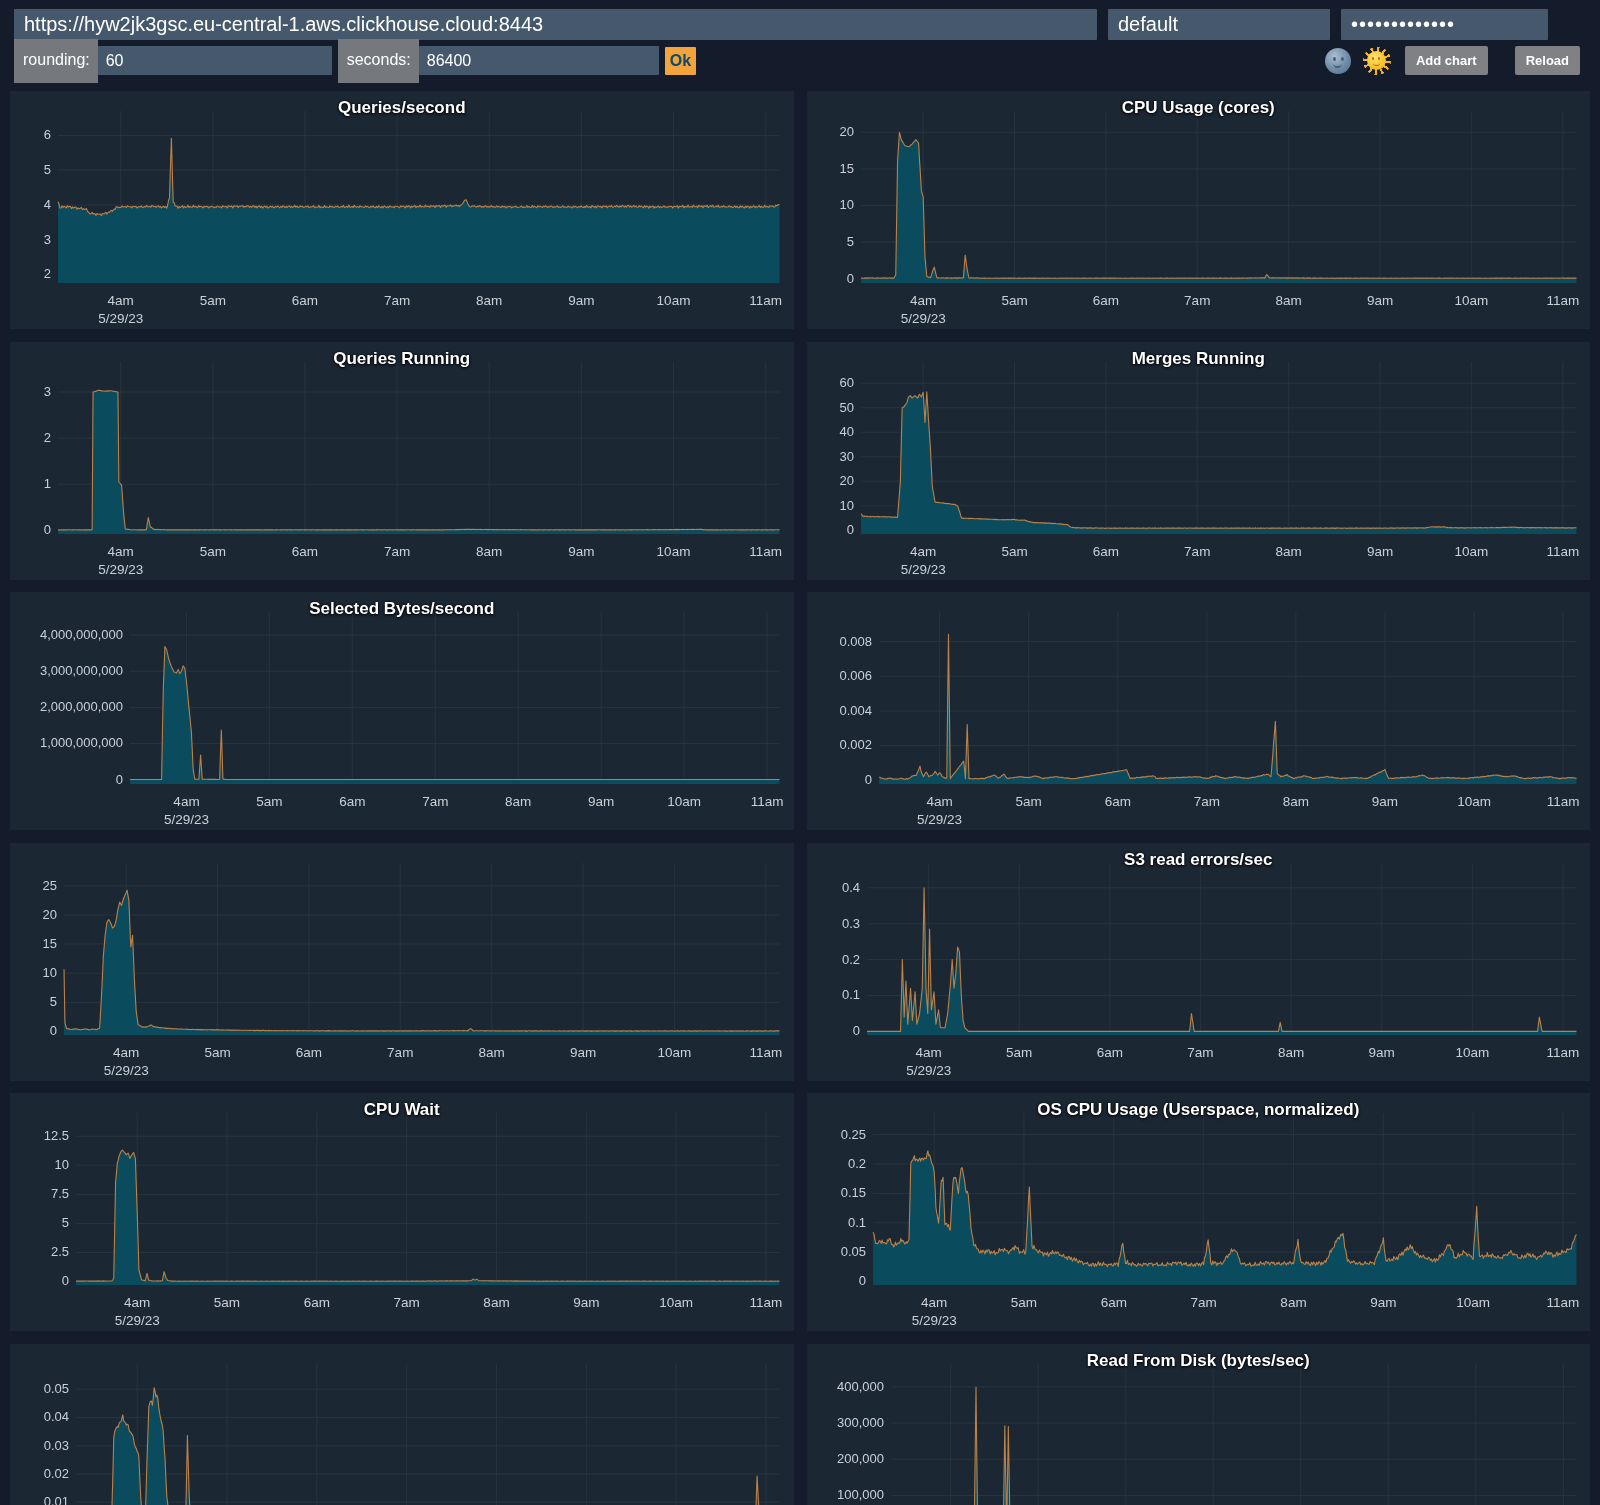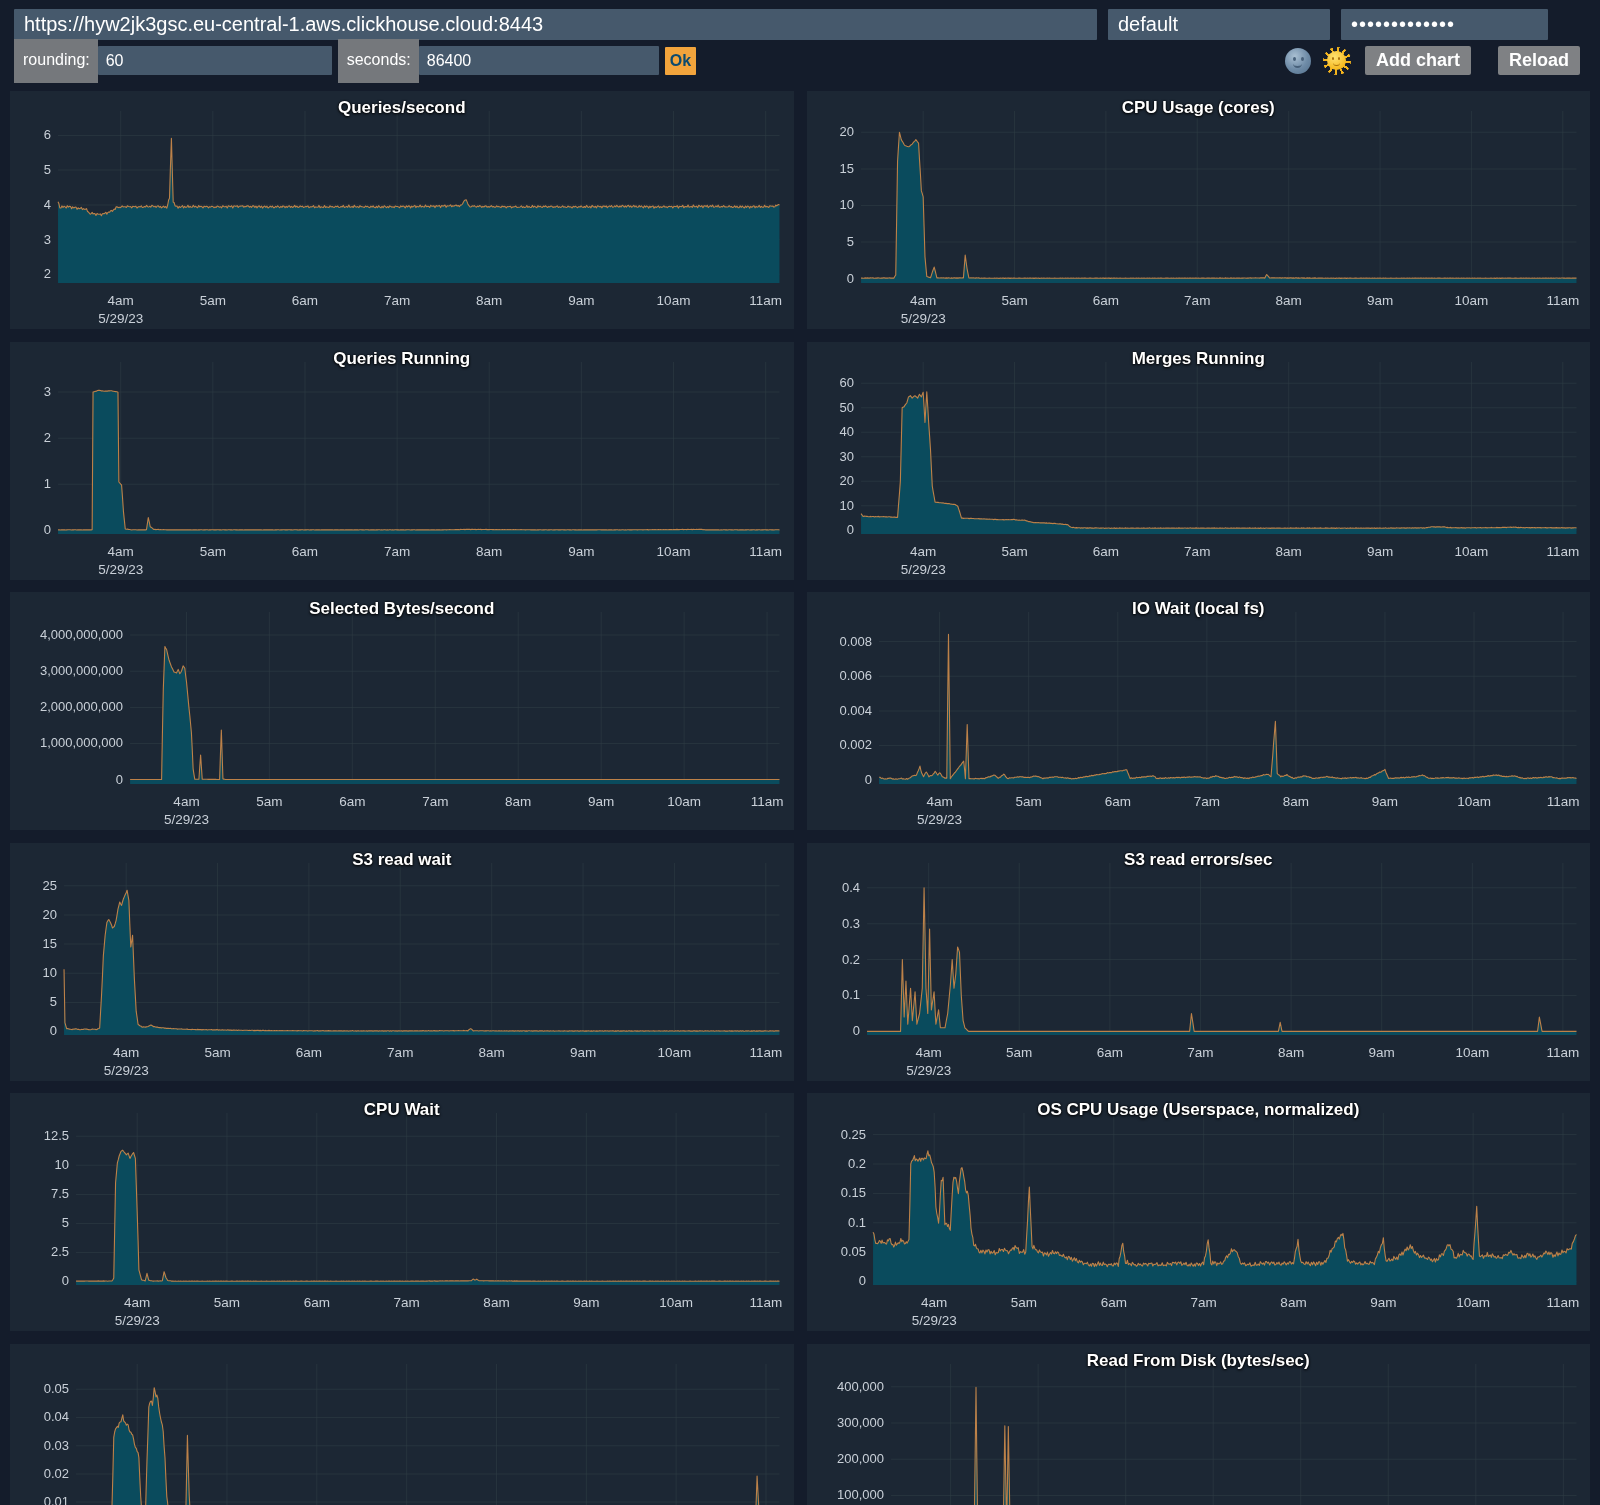--- a/index.html
+++ b/index.html
@@ -30,21 +30,21 @@
     padding: 4px 8px; height: 29px; width: 234px; border-radius: 1px;
   }
   .seconds-group { margin-left: 6px; }
   .ok-btn {
     margin-left: 6px; background: #f2a43c; color: #0c4a6e; font-weight: bold;
     font-size: 16px; border: 0; padding: 4px 5px; height: 28px; cursor: pointer;
     font-family: "Liberation Sans", sans-serif; border-radius: 1px;
   }
   .spacer { flex: 1; }
   .gray-btn {
-    background: #7f8184; color: #fff; font-weight: bold; font-size: 18px;
+    background: #7f8184; color: #fff; font-weight: bold; font-size: 13px;
     border: 0; padding: 4px 11px; height: 29px; cursor: pointer;
     font-family: "Liberation Sans", sans-serif; border-radius: 2px; margin-left: 14px;
   }
   .reload-btn { margin-left: 27px; }
   .moon-icon {
     position: relative; width: 26px; height: 26px; border-radius: 50%;
     background: radial-gradient(circle at 38% 32%, #a9bfd2, #6d8aa6 55%, #54708b);
     display: inline-block; cursor: pointer; margin-right: 12px;
   }
   .moon-icon::before {
@@ -276,21 +276,20 @@
         <text x="113" y="119.4" text-anchor="end" font-size="13" fill="#c9d0d8">2,000,000,000</text>
         <line x1="120" y1="79.2" x2="769" y2="79.2" stroke="#2e3c44" stroke-width="1" opacity="0.6"></line>
         <text x="113" y="83.2" text-anchor="end" font-size="13" fill="#c9d0d8">3,000,000,000</text>
         <line x1="120" y1="43.0" x2="769" y2="43.0" stroke="#2e3c44" stroke-width="1" opacity="0.6"></line>
         <text x="113" y="47" text-anchor="end" font-size="13" fill="#c9d0d8">4,000,000,000</text>
         <path d="M120.0,187.5L121.0,187.5L122.0,187.5L123.0,187.5L123.9,187.5L124.9,187.5L125.9,187.5L126.9,187.5L127.9,187.5L128.9,187.5L129.8,187.5L130.8,187.5L131.8,187.5L132.8,187.5L133.8,187.5L134.8,187.5L135.7,187.5L136.7,187.5L137.7,187.5L138.7,187.5L139.7,187.5L140.7,187.5L141.7,187.5L142.6,187.5L143.6,187.5L144.6,187.5L145.6,187.5L146.6,187.5L147.6,187.5L148.5,187.5L149.5,187.5L150.5,187.5L151.5,187.5L152.3,142.4L153.2,97.3L154.0,75.9L154.8,54.6L155.6,56.1L156.5,57.5L157.3,61.1L158.1,64.7L159.0,68.3L159.8,70.5L160.6,72.7L161.4,74.9L162.3,76.5L163.1,78.2L163.9,79.9L164.8,80.3L165.6,80.6L166.4,81.0L167.2,79.2L168.1,77.4L168.9,79.6L169.7,81.7L170.6,80.5L171.4,79.2L172.2,76.5L173.0,73.8L173.9,75.0L174.7,76.3L175.5,83.2L176.4,90.0L177.2,98.5L178.0,106.9L178.8,115.4L179.7,123.8L180.5,132.2L181.3,140.7L182.2,158.7L183.0,176.8L183.8,182.1L184.7,187.3L185.5,187.3L186.3,187.3L187.1,187.3L188.0,187.3L188.8,187.3L189.6,175.2L190.5,163.1L191.3,175.2L192.1,187.3L193.1,187.3L194.0,187.3L195.0,187.3L196.0,187.3L196.9,187.3L197.9,187.4L198.9,187.4L199.8,187.4L200.8,187.4L201.8,187.4L202.7,187.4L203.7,187.4L204.7,187.4L205.6,187.4L206.6,187.5L207.6,187.5L208.6,187.5L209.5,187.5L210.3,162.8L211.2,138.1L212.0,162.5L212.8,186.9L213.7,187.1L214.5,187.3L215.3,187.5L216.3,187.5L217.3,187.5L218.3,187.5L219.3,187.5L220.3,187.5L221.3,187.5L222.3,187.5L223.3,187.5L224.3,187.5L225.3,187.5L226.3,187.5L227.2,187.5L228.2,187.5L229.2,187.5L230.2,187.5L231.2,187.5L232.2,187.5L233.2,187.5L234.2,187.5L235.2,187.5L236.2,187.5L237.2,187.5L238.2,187.5L239.2,187.5L240.2,187.5L241.2,187.5L242.2,187.5L243.2,187.5L244.1,187.5L245.1,187.5L246.1,187.5L247.1,187.5L248.1,187.5L249.1,187.5L250.1,187.5L251.1,187.5L252.1,187.5L253.1,187.5L254.1,187.5L255.1,187.5L256.1,187.5L257.1,187.5L258.1,187.5L259.1,187.5L260.1,187.5L261.0,187.5L262.0,187.5L263.0,187.5L264.0,187.5L265.0,187.5L266.0,187.5L267.0,187.5L268.0,187.5L269.0,187.5L270.0,187.5L271.0,187.5L272.0,187.5L273.0,187.5L274.0,187.5L275.0,187.5L276.0,187.5L276.9,187.5L277.9,187.5L278.9,187.5L279.9,187.5L280.9,187.5L281.9,187.5L282.9,187.5L283.9,187.5L284.9,187.5L285.9,187.5L286.9,187.5L287.9,187.5L288.9,187.5L289.9,187.5L290.9,187.5L291.9,187.5L292.9,187.5L293.8,187.5L294.8,187.5L295.8,187.5L296.8,187.5L297.8,187.5L298.8,187.5L299.8,187.5L300.8,187.5L301.8,187.5L302.8,187.5L303.8,187.5L304.8,187.5L305.8,187.5L306.8,187.5L307.8,187.5L308.8,187.5L309.8,187.5L310.7,187.5L311.7,187.5L312.7,187.5L313.7,187.5L314.7,187.5L315.7,187.5L316.7,187.5L317.7,187.5L318.7,187.5L319.7,187.5L320.7,187.5L321.7,187.5L322.7,187.5L323.7,187.5L324.7,187.5L325.7,187.5L326.7,187.5L327.6,187.5L328.6,187.5L329.6,187.5L330.6,187.5L331.6,187.5L332.6,187.5L333.6,187.5L334.6,187.5L335.6,187.5L336.6,187.5L337.6,187.5L338.6,187.5L339.6,187.5L340.6,187.5L341.6,187.5L342.6,187.5L343.6,187.5L344.5,187.5L345.5,187.5L346.5,187.5L347.5,187.5L348.5,187.5L349.5,187.5L350.5,187.5L351.5,187.5L352.5,187.5L353.5,187.5L354.5,187.5L355.5,187.5L356.5,187.5L357.5,187.5L358.5,187.5L359.5,187.5L360.4,187.5L361.4,187.5L362.4,187.5L363.4,187.5L364.4,187.5L365.4,187.5L366.4,187.5L367.4,187.5L368.4,187.5L369.4,187.5L370.4,187.5L371.4,187.5L372.4,187.5L373.4,187.5L374.4,187.5L375.4,187.5L376.4,187.5L377.3,187.5L378.3,187.5L379.3,187.5L380.3,187.5L381.3,187.5L382.3,187.5L383.3,187.5L384.3,187.5L385.3,187.5L386.3,187.5L387.3,187.5L388.3,187.5L389.3,187.5L390.3,187.5L391.3,187.5L392.3,187.5L393.3,187.5L394.2,187.5L395.2,187.5L396.2,187.5L397.2,187.5L398.2,187.5L399.2,187.5L400.2,187.5L401.2,187.5L402.2,187.5L403.2,187.5L404.2,187.5L405.2,187.5L406.2,187.5L407.2,187.5L408.2,187.5L409.2,187.5L410.2,187.5L411.1,187.5L412.1,187.5L413.1,187.5L414.1,187.5L415.1,187.5L416.1,187.5L417.1,187.5L418.1,187.5L419.1,187.5L420.1,187.5L421.1,187.5L422.1,187.5L423.1,187.5L424.1,187.5L425.1,187.5L426.1,187.5L427.0,187.5L428.0,187.5L429.0,187.5L430.0,187.5L431.0,187.5L432.0,187.5L433.0,187.5L434.0,187.5L435.0,187.5L436.0,187.5L437.0,187.5L438.0,187.5L439.0,187.5L440.0,187.5L441.0,187.5L442.0,187.5L443.0,187.5L443.9,187.5L444.9,187.5L445.9,187.5L446.9,187.5L447.9,187.5L448.9,187.5L449.9,187.5L450.9,187.5L451.9,187.5L452.9,187.5L453.9,187.5L454.9,187.5L455.9,187.5L456.9,187.5L457.9,187.5L458.9,187.5L459.9,187.5L460.8,187.5L461.8,187.5L462.8,187.5L463.8,187.5L464.8,187.5L465.8,187.5L466.8,187.5L467.8,187.5L468.8,187.5L469.8,187.5L470.8,187.5L471.8,187.5L472.8,187.5L473.8,187.5L474.8,187.5L475.8,187.5L476.8,187.5L477.7,187.5L478.7,187.5L479.7,187.5L480.7,187.5L481.7,187.5L482.7,187.5L483.7,187.5L484.7,187.5L485.7,187.5L486.7,187.5L487.7,187.5L488.7,187.5L489.7,187.5L490.7,187.5L491.7,187.5L492.7,187.5L493.7,187.5L494.6,187.5L495.6,187.5L496.6,187.5L497.6,187.5L498.6,187.5L499.6,187.5L500.6,187.5L501.6,187.5L502.6,187.5L503.6,187.5L504.6,187.5L505.6,187.5L506.6,187.5L507.6,187.5L508.6,187.5L509.6,187.5L510.5,187.5L511.5,187.5L512.5,187.5L513.5,187.5L514.5,187.5L515.5,187.5L516.5,187.5L517.5,187.5L518.5,187.5L519.5,187.5L520.5,187.5L521.5,187.5L522.5,187.5L523.5,187.5L524.5,187.5L525.5,187.5L526.5,187.5L527.4,187.5L528.4,187.5L529.4,187.5L530.4,187.5L531.4,187.5L532.4,187.5L533.4,187.5L534.4,187.5L535.4,187.5L536.4,187.5L537.4,187.5L538.4,187.5L539.4,187.5L540.4,187.5L541.4,187.5L542.4,187.5L543.4,187.5L544.3,187.5L545.3,187.5L546.3,187.5L547.3,187.5L548.3,187.5L549.3,187.5L550.3,187.5L551.3,187.5L552.3,187.5L553.3,187.5L554.3,187.5L555.3,187.5L556.3,187.5L557.3,187.5L558.3,187.5L559.3,187.5L560.3,187.5L561.2,187.5L562.2,187.5L563.2,187.5L564.2,187.5L565.2,187.5L566.2,187.5L567.2,187.5L568.2,187.5L569.2,187.5L570.2,187.5L571.2,187.5L572.2,187.5L573.2,187.5L574.2,187.5L575.2,187.5L576.2,187.5L577.2,187.5L578.1,187.5L579.1,187.5L580.1,187.5L581.1,187.5L582.1,187.5L583.1,187.5L584.1,187.5L585.1,187.5L586.1,187.5L587.1,187.5L588.1,187.5L589.1,187.5L590.1,187.5L591.1,187.5L592.1,187.5L593.1,187.5L594.0,187.5L595.0,187.5L596.0,187.5L597.0,187.5L598.0,187.5L599.0,187.5L600.0,187.5L601.0,187.5L602.0,187.5L603.0,187.5L604.0,187.5L605.0,187.5L606.0,187.5L607.0,187.5L608.0,187.5L609.0,187.5L610.0,187.5L610.9,187.5L611.9,187.5L612.9,187.5L613.9,187.5L614.9,187.5L615.9,187.5L616.9,187.5L617.9,187.5L618.9,187.5L619.9,187.5L620.9,187.5L621.9,187.5L622.9,187.5L623.9,187.5L624.9,187.5L625.9,187.5L626.9,187.5L627.8,187.5L628.8,187.5L629.8,187.5L630.8,187.5L631.8,187.5L632.8,187.5L633.8,187.5L634.8,187.5L635.8,187.5L636.8,187.5L637.8,187.5L638.8,187.5L639.8,187.5L640.8,187.5L641.8,187.5L642.8,187.5L643.8,187.5L644.7,187.5L645.7,187.5L646.7,187.5L647.7,187.5L648.7,187.5L649.7,187.5L650.7,187.5L651.7,187.5L652.7,187.5L653.7,187.5L654.7,187.5L655.7,187.5L656.7,187.5L657.7,187.5L658.7,187.5L659.7,187.5L660.6,187.5L661.6,187.5L662.6,187.5L663.6,187.5L664.6,187.5L665.6,187.5L666.6,187.5L667.6,187.5L668.6,187.5L669.6,187.5L670.6,187.5L671.6,187.5L672.6,187.5L673.6,187.5L674.6,187.5L675.6,187.5L676.6,187.5L677.5,187.5L678.5,187.5L679.5,187.5L680.5,187.5L681.5,187.5L682.5,187.5L683.5,187.5L684.5,187.5L685.5,187.5L686.5,187.5L687.5,187.5L688.5,187.5L689.5,187.5L690.5,187.5L691.5,187.5L692.5,187.5L693.5,187.5L694.4,187.5L695.4,187.5L696.4,187.5L697.4,187.5L698.4,187.5L699.4,187.5L700.4,187.5L701.4,187.5L702.4,187.5L703.4,187.5L704.4,187.5L705.4,187.5L706.4,187.5L707.4,187.5L708.4,187.5L709.4,187.5L710.4,187.5L711.3,187.5L712.3,187.5L713.3,187.5L714.3,187.5L715.3,187.5L716.3,187.5L717.3,187.5L718.3,187.5L719.3,187.5L720.3,187.5L721.3,187.5L722.3,187.5L723.3,187.5L724.3,187.5L725.3,187.5L726.3,187.5L727.3,187.5L728.2,187.5L729.2,187.5L730.2,187.5L731.2,187.5L732.2,187.5L733.2,187.5L734.2,187.5L735.2,187.5L736.2,187.5L737.2,187.5L738.2,187.5L739.2,187.5L740.2,187.5L741.2,187.5L742.2,187.5L743.2,187.5L744.1,187.5L745.1,187.5L746.1,187.5L747.1,187.5L748.1,187.5L749.1,187.5L750.1,187.5L751.1,187.5L752.1,187.5L753.1,187.5L754.1,187.5L755.1,187.5L756.1,187.5L757.1,187.5L758.1,187.5L759.1,187.5L760.1,187.5L761.0,187.5L762.0,187.5L763.0,187.5L764.0,187.5L765.0,187.5L766.0,187.5L767.0,187.5L768.0,187.5L769.0,187.5L769.0,192L120.0,192Z" fill="#0a4b5d" stroke="none"></path>
         <path d="M120.0,187.5L121.0,187.5L122.0,187.5L123.0,187.5L123.9,187.5L124.9,187.5L125.9,187.5L126.9,187.5L127.9,187.5L128.9,187.5L129.8,187.5L130.8,187.5L131.8,187.5L132.8,187.5L133.8,187.5L134.8,187.5L135.7,187.5L136.7,187.5L137.7,187.5L138.7,187.5L139.7,187.5L140.7,187.5L141.7,187.5L142.6,187.5L143.6,187.5L144.6,187.5L145.6,187.5L146.6,187.5L147.6,187.5L148.5,187.5L149.5,187.5L150.5,187.5L151.5,187.5L152.3,142.4L153.2,97.3L154.0,75.9L154.8,54.6L155.6,56.1L156.5,57.5L157.3,61.1L158.1,64.7L159.0,68.3L159.8,70.5L160.6,72.7L161.4,74.9L162.3,76.5L163.1,78.2L163.9,79.9L164.8,80.3L165.6,80.6L166.4,81.0L167.2,79.2L168.1,77.4L168.9,79.6L169.7,81.7L170.6,80.5L171.4,79.2L172.2,76.5L173.0,73.8L173.9,75.0L174.7,76.3L175.5,83.2L176.4,90.0L177.2,98.5L178.0,106.9L178.8,115.4L179.7,123.8L180.5,132.2L181.3,140.7L182.2,158.7L183.0,176.8L183.8,182.1L184.7,187.3L185.5,187.3L186.3,187.3L187.1,187.3L188.0,187.3L188.8,187.3L189.6,175.2L190.5,163.1L191.3,175.2L192.1,187.3L193.1,187.3L194.0,187.3L195.0,187.3L196.0,187.3L196.9,187.3L197.9,187.4L198.9,187.4L199.8,187.4L200.8,187.4L201.8,187.4L202.7,187.4L203.7,187.4L204.7,187.4L205.6,187.4L206.6,187.5L207.6,187.5L208.6,187.5L209.5,187.5L210.3,162.8L211.2,138.1L212.0,162.5L212.8,186.9L213.7,187.1L214.5,187.3L215.3,187.5L216.3,187.5L217.3,187.5L218.3,187.5L219.3,187.5L220.3,187.5L221.3,187.5L222.3,187.5L223.3,187.5L224.3,187.5L225.3,187.5L226.3,187.5L227.2,187.5L228.2,187.5L229.2,187.5L230.2,187.5L231.2,187.5L232.2,187.5L233.2,187.5L234.2,187.5L235.2,187.5L236.2,187.5L237.2,187.5L238.2,187.5L239.2,187.5L240.2,187.5L241.2,187.5L242.2,187.5L243.2,187.5L244.1,187.5L245.1,187.5L246.1,187.5L247.1,187.5L248.1,187.5L249.1,187.5L250.1,187.5L251.1,187.5L252.1,187.5L253.1,187.5L254.1,187.5L255.1,187.5L256.1,187.5L257.1,187.5L258.1,187.5L259.1,187.5L260.1,187.5L261.0,187.5L262.0,187.5L263.0,187.5L264.0,187.5L265.0,187.5L266.0,187.5L267.0,187.5L268.0,187.5L269.0,187.5L270.0,187.5L271.0,187.5L272.0,187.5L273.0,187.5L274.0,187.5L275.0,187.5L276.0,187.5L276.9,187.5L277.9,187.5L278.9,187.5L279.9,187.5L280.9,187.5L281.9,187.5L282.9,187.5L283.9,187.5L284.9,187.5L285.9,187.5L286.9,187.5L287.9,187.5L288.9,187.5L289.9,187.5L290.9,187.5L291.9,187.5L292.9,187.5L293.8,187.5L294.8,187.5L295.8,187.5L296.8,187.5L297.8,187.5L298.8,187.5L299.8,187.5L300.8,187.5L301.8,187.5L302.8,187.5L303.8,187.5L304.8,187.5L305.8,187.5L306.8,187.5L307.8,187.5L308.8,187.5L309.8,187.5L310.7,187.5L311.7,187.5L312.7,187.5L313.7,187.5L314.7,187.5L315.7,187.5L316.7,187.5L317.7,187.5L318.7,187.5L319.7,187.5L320.7,187.5L321.7,187.5L322.7,187.5L323.7,187.5L324.7,187.5L325.7,187.5L326.7,187.5L327.6,187.5L328.6,187.5L329.6,187.5L330.6,187.5L331.6,187.5L332.6,187.5L333.6,187.5L334.6,187.5L335.6,187.5L336.6,187.5L337.6,187.5L338.6,187.5L339.6,187.5L340.6,187.5L341.6,187.5L342.6,187.5L343.6,187.5L344.5,187.5L345.5,187.5L346.5,187.5L347.5,187.5L348.5,187.5L349.5,187.5L350.5,187.5L351.5,187.5L352.5,187.5L353.5,187.5L354.5,187.5L355.5,187.5L356.5,187.5L357.5,187.5L358.5,187.5L359.5,187.5L360.4,187.5L361.4,187.5L362.4,187.5L363.4,187.5L364.4,187.5L365.4,187.5L366.4,187.5L367.4,187.5L368.4,187.5L369.4,187.5L370.4,187.5L371.4,187.5L372.4,187.5L373.4,187.5L374.4,187.5L375.4,187.5L376.4,187.5L377.3,187.5L378.3,187.5L379.3,187.5L380.3,187.5L381.3,187.5L382.3,187.5L383.3,187.5L384.3,187.5L385.3,187.5L386.3,187.5L387.3,187.5L388.3,187.5L389.3,187.5L390.3,187.5L391.3,187.5L392.3,187.5L393.3,187.5L394.2,187.5L395.2,187.5L396.2,187.5L397.2,187.5L398.2,187.5L399.2,187.5L400.2,187.5L401.2,187.5L402.2,187.5L403.2,187.5L404.2,187.5L405.2,187.5L406.2,187.5L407.2,187.5L408.2,187.5L409.2,187.5L410.2,187.5L411.1,187.5L412.1,187.5L413.1,187.5L414.1,187.5L415.1,187.5L416.1,187.5L417.1,187.5L418.1,187.5L419.1,187.5L420.1,187.5L421.1,187.5L422.1,187.5L423.1,187.5L424.1,187.5L425.1,187.5L426.1,187.5L427.0,187.5L428.0,187.5L429.0,187.5L430.0,187.5L431.0,187.5L432.0,187.5L433.0,187.5L434.0,187.5L435.0,187.5L436.0,187.5L437.0,187.5L438.0,187.5L439.0,187.5L440.0,187.5L441.0,187.5L442.0,187.5L443.0,187.5L443.9,187.5L444.9,187.5L445.9,187.5L446.9,187.5L447.9,187.5L448.9,187.5L449.9,187.5L450.9,187.5L451.9,187.5L452.9,187.5L453.9,187.5L454.9,187.5L455.9,187.5L456.9,187.5L457.9,187.5L458.9,187.5L459.9,187.5L460.8,187.5L461.8,187.5L462.8,187.5L463.8,187.5L464.8,187.5L465.8,187.5L466.8,187.5L467.8,187.5L468.8,187.5L469.8,187.5L470.8,187.5L471.8,187.5L472.8,187.5L473.8,187.5L474.8,187.5L475.8,187.5L476.8,187.5L477.7,187.5L478.7,187.5L479.7,187.5L480.7,187.5L481.7,187.5L482.7,187.5L483.7,187.5L484.7,187.5L485.7,187.5L486.7,187.5L487.7,187.5L488.7,187.5L489.7,187.5L490.7,187.5L491.7,187.5L492.7,187.5L493.7,187.5L494.6,187.5L495.6,187.5L496.6,187.5L497.6,187.5L498.6,187.5L499.6,187.5L500.6,187.5L501.6,187.5L502.6,187.5L503.6,187.5L504.6,187.5L505.6,187.5L506.6,187.5L507.6,187.5L508.6,187.5L509.6,187.5L510.5,187.5L511.5,187.5L512.5,187.5L513.5,187.5L514.5,187.5L515.5,187.5L516.5,187.5L517.5,187.5L518.5,187.5L519.5,187.5L520.5,187.5L521.5,187.5L522.5,187.5L523.5,187.5L524.5,187.5L525.5,187.5L526.5,187.5L527.4,187.5L528.4,187.5L529.4,187.5L530.4,187.5L531.4,187.5L532.4,187.5L533.4,187.5L534.4,187.5L535.4,187.5L536.4,187.5L537.4,187.5L538.4,187.5L539.4,187.5L540.4,187.5L541.4,187.5L542.4,187.5L543.4,187.5L544.3,187.5L545.3,187.5L546.3,187.5L547.3,187.5L548.3,187.5L549.3,187.5L550.3,187.5L551.3,187.5L552.3,187.5L553.3,187.5L554.3,187.5L555.3,187.5L556.3,187.5L557.3,187.5L558.3,187.5L559.3,187.5L560.3,187.5L561.2,187.5L562.2,187.5L563.2,187.5L564.2,187.5L565.2,187.5L566.2,187.5L567.2,187.5L568.2,187.5L569.2,187.5L570.2,187.5L571.2,187.5L572.2,187.5L573.2,187.5L574.2,187.5L575.2,187.5L576.2,187.5L577.2,187.5L578.1,187.5L579.1,187.5L580.1,187.5L581.1,187.5L582.1,187.5L583.1,187.5L584.1,187.5L585.1,187.5L586.1,187.5L587.1,187.5L588.1,187.5L589.1,187.5L590.1,187.5L591.1,187.5L592.1,187.5L593.1,187.5L594.0,187.5L595.0,187.5L596.0,187.5L597.0,187.5L598.0,187.5L599.0,187.5L600.0,187.5L601.0,187.5L602.0,187.5L603.0,187.5L604.0,187.5L605.0,187.5L606.0,187.5L607.0,187.5L608.0,187.5L609.0,187.5L610.0,187.5L610.9,187.5L611.9,187.5L612.9,187.5L613.9,187.5L614.9,187.5L615.9,187.5L616.9,187.5L617.9,187.5L618.9,187.5L619.9,187.5L620.9,187.5L621.9,187.5L622.9,187.5L623.9,187.5L624.9,187.5L625.9,187.5L626.9,187.5L627.8,187.5L628.8,187.5L629.8,187.5L630.8,187.5L631.8,187.5L632.8,187.5L633.8,187.5L634.8,187.5L635.8,187.5L636.8,187.5L637.8,187.5L638.8,187.5L639.8,187.5L640.8,187.5L641.8,187.5L642.8,187.5L643.8,187.5L644.7,187.5L645.7,187.5L646.7,187.5L647.7,187.5L648.7,187.5L649.7,187.5L650.7,187.5L651.7,187.5L652.7,187.5L653.7,187.5L654.7,187.5L655.7,187.5L656.7,187.5L657.7,187.5L658.7,187.5L659.7,187.5L660.6,187.5L661.6,187.5L662.6,187.5L663.6,187.5L664.6,187.5L665.6,187.5L666.6,187.5L667.6,187.5L668.6,187.5L669.6,187.5L670.6,187.5L671.6,187.5L672.6,187.5L673.6,187.5L674.6,187.5L675.6,187.5L676.6,187.5L677.5,187.5L678.5,187.5L679.5,187.5L680.5,187.5L681.5,187.5L682.5,187.5L683.5,187.5L684.5,187.5L685.5,187.5L686.5,187.5L687.5,187.5L688.5,187.5L689.5,187.5L690.5,187.5L691.5,187.5L692.5,187.5L693.5,187.5L694.4,187.5L695.4,187.5L696.4,187.5L697.4,187.5L698.4,187.5L699.4,187.5L700.4,187.5L701.4,187.5L702.4,187.5L703.4,187.5L704.4,187.5L705.4,187.5L706.4,187.5L707.4,187.5L708.4,187.5L709.4,187.5L710.4,187.5L711.3,187.5L712.3,187.5L713.3,187.5L714.3,187.5L715.3,187.5L716.3,187.5L717.3,187.5L718.3,187.5L719.3,187.5L720.3,187.5L721.3,187.5L722.3,187.5L723.3,187.5L724.3,187.5L725.3,187.5L726.3,187.5L727.3,187.5L728.2,187.5L729.2,187.5L730.2,187.5L731.2,187.5L732.2,187.5L733.2,187.5L734.2,187.5L735.2,187.5L736.2,187.5L737.2,187.5L738.2,187.5L739.2,187.5L740.2,187.5L741.2,187.5L742.2,187.5L743.2,187.5L744.1,187.5L745.1,187.5L746.1,187.5L747.1,187.5L748.1,187.5L749.1,187.5L750.1,187.5L751.1,187.5L752.1,187.5L753.1,187.5L754.1,187.5L755.1,187.5L756.1,187.5L757.1,187.5L758.1,187.5L759.1,187.5L760.1,187.5L761.0,187.5L762.0,187.5L763.0,187.5L764.0,187.5L765.0,187.5L766.0,187.5L767.0,187.5L768.0,187.5L769.0,187.5" fill="none" stroke="#bd8148" stroke-width="1.1" stroke-linejoin="round"></path>
       </svg>
     </div>
     <div class="chart-panel">
-      <div class="chart-title">IO Wait (local fs)</div>
       <svg viewBox="0 0 783 238" width="100%" height="238" preserveAspectRatio="none" font-family="Liberation Sans, sans-serif">
         <line x1="132.5" y1="20" x2="132.5" y2="192" stroke="#2e3c44" stroke-width="1" opacity="0.6"></line>
         <text x="132.5" y="214" text-anchor="middle" font-size="13.5" fill="#c9d0d8">4am</text>
         <text x="132.5" y="232" text-anchor="middle" font-size="13.5" fill="#c9d0d8">5/29/23</text>
         <line x1="221.5" y1="20" x2="221.5" y2="192" stroke="#2e3c44" stroke-width="1" opacity="0.6"></line>
         <text x="221.5" y="214" text-anchor="middle" font-size="13.5" fill="#c9d0d8">5am</text>
         <line x1="310.6" y1="20" x2="310.6" y2="192" stroke="#2e3c44" stroke-width="1" opacity="0.6"></line>
         <text x="310.6" y="214" text-anchor="middle" font-size="13.5" fill="#c9d0d8">6am</text>
         <line x1="399.6" y1="20" x2="399.6" y2="192" stroke="#2e3c44" stroke-width="1" opacity="0.6"></line>
         <text x="399.6" y="214" text-anchor="middle" font-size="13.5" fill="#c9d0d8">7am</text>
@@ -310,21 +309,20 @@
         <text x="65" y="122.9" text-anchor="end" font-size="13" fill="#c9d0d8">0.004</text>
         <line x1="72" y1="84.2" x2="769" y2="84.2" stroke="#2e3c44" stroke-width="1" opacity="0.6"></line>
         <text x="65" y="88.2" text-anchor="end" font-size="13" fill="#c9d0d8">0.006</text>
         <line x1="72" y1="49.6" x2="769" y2="49.6" stroke="#2e3c44" stroke-width="1" opacity="0.6"></line>
         <text x="65" y="53.6" text-anchor="end" font-size="13" fill="#c9d0d8">0.008</text>
         <path d="M72.0,185.2L72.9,185.2L73.8,186.0L74.7,186.4L75.6,186.1L76.5,186.8L77.3,187.1L78.2,186.8L79.1,187.0L80.0,187.0L80.9,186.2L81.8,186.4L82.7,186.0L83.6,186.1L84.5,186.6L85.4,187.1L86.2,186.7L87.1,187.3L88.0,187.2L88.9,186.8L89.8,187.2L90.7,187.1L91.6,186.7L92.5,186.8L93.4,186.5L94.4,186.1L95.4,187.0L96.4,186.7L97.4,187.0L98.5,187.2L99.5,186.5L100.5,187.3L101.4,186.6L102.3,186.0L103.2,185.8L104.0,185.0L104.9,184.0L105.8,183.9L106.7,183.6L107.6,183.3L108.5,183.6L109.4,183.0L110.3,180.6L111.2,178.7L112.1,176.4L112.9,174.1L113.8,178.3L114.7,181.3L115.6,182.9L116.5,184.7L117.4,182.8L118.3,181.0L119.2,180.0L120.1,181.3L121.0,182.9L121.8,184.9L122.7,184.0L123.6,183.6L124.5,183.7L125.4,183.1L126.3,181.8L127.2,181.0L128.1,179.2L129.0,180.5L129.9,182.0L130.8,183.1L131.6,181.7L132.5,180.8L133.4,181.5L134.3,183.1L135.2,184.8L136.1,185.0L137.0,185.5L137.9,186.2L138.8,185.9L139.7,186.2L140.5,114.7L141.4,42.4L142.3,114.7L143.2,186.8L144.2,185.0L145.3,183.7L146.3,182.4L147.3,181.0L148.3,180.1L149.4,178.5L150.4,177.1L151.4,175.8L152.5,174.2L153.5,173.4L154.5,171.9L155.5,170.4L156.6,169.2L157.5,177.6L158.3,186.8L159.2,160.1L160.1,132.6L161.0,160.0L161.9,186.8L162.9,186.4L163.9,186.8L164.9,186.8L165.9,186.8L167.0,186.9L168.0,186.4L169.0,186.5L170.0,186.7L171.0,186.5L172.0,186.9L173.0,186.5L174.0,186.3L175.0,186.6L176.0,186.3L177.0,186.7L178.0,186.4L179.0,185.5L180.0,185.7L180.9,184.9L181.9,184.8L182.9,185.0L183.8,184.1L184.8,184.1L185.8,183.5L186.8,183.0L187.7,183.2L188.6,184.0L189.5,184.6L190.4,185.8L191.3,186.3L192.4,185.2L193.4,185.1L194.5,183.7L195.6,183.2L196.6,182.1L197.5,182.8L198.4,184.5L199.3,185.3L200.2,186.5L201.2,186.6L202.3,185.8L203.3,186.0L204.3,185.8L205.4,185.7L206.4,186.0L207.5,185.2L208.5,185.3L209.5,185.1L210.6,184.8L211.6,185.3L212.6,184.6L213.6,184.8L214.6,184.9L215.6,184.7L216.6,185.4L217.6,185.4L218.6,185.3L219.6,185.5L220.6,185.2L221.5,185.4L222.6,185.6L223.6,185.1L224.6,185.0L225.6,184.5L226.6,184.0L227.7,184.3L228.7,183.9L229.7,184.4L230.7,184.7L231.7,184.6L232.7,185.4L233.8,185.7L234.8,186.1L235.8,186.8L236.8,186.0L237.9,186.1L238.9,186.0L239.9,185.8L241.0,186.1L242.0,185.4L243.1,185.4L244.1,185.2L245.1,185.0L246.2,185.4L247.2,184.8L248.3,184.7L249.3,184.8L250.3,184.7L251.3,185.4L252.3,185.3L253.3,185.3L254.4,185.6L255.4,185.2L256.3,185.8L257.3,186.0L258.3,185.8L259.3,186.4L260.2,185.8L261.2,186.1L262.2,186.6L263.1,186.3L264.1,186.9L265.1,186.7L266.1,186.5L267.1,186.7L268.2,186.3L269.3,186.6L270.3,186.2L271.4,185.6L272.5,185.9L273.5,185.2L274.6,185.6L275.7,185.4L276.7,184.7L277.8,185.0L278.9,184.3L279.9,184.6L281.0,184.6L282.1,183.9L283.1,184.1L284.2,183.4L285.3,183.6L286.4,183.6L287.4,183.1L288.5,183.1L289.6,182.5L290.6,182.7L291.7,182.6L292.8,182.4L293.8,182.3L294.9,181.6L296.0,181.8L297.0,181.5L298.1,181.6L299.2,181.5L300.2,180.6L301.3,181.0L302.4,180.5L303.4,180.6L304.5,180.7L305.6,179.7L306.6,180.1L307.7,179.6L308.8,179.6L309.9,179.8L310.9,179.0L312.0,179.1L313.1,178.7L314.1,178.7L315.2,178.9L316.3,178.2L317.3,178.2L318.4,177.7L319.5,177.8L320.4,180.3L321.2,182.0L322.1,184.4L323.0,186.6L324.1,185.8L325.1,186.5L326.2,186.1L327.2,186.1L328.3,186.1L329.3,185.2L330.4,185.8L331.4,185.5L332.5,185.4L333.5,185.7L334.6,184.8L335.7,185.1L336.7,184.9L337.8,184.8L338.8,185.1L339.9,184.3L340.9,184.4L342.0,184.2L343.0,184.1L344.1,184.5L345.1,183.9L346.2,183.9L347.1,184.5L348.0,184.7L348.8,186.2L349.7,186.6L350.8,186.3L351.8,186.6L352.9,185.8L353.9,186.4L355.0,186.4L356.0,186.1L357.1,186.5L358.1,185.6L359.2,186.1L360.2,186.2L361.3,185.8L362.3,186.3L363.4,185.5L364.4,185.7L365.5,185.9L366.5,185.6L367.6,186.1L368.6,185.5L369.7,185.4L370.7,185.6L371.8,185.3L372.8,185.9L373.9,185.4L374.9,185.2L376.0,185.4L377.0,185.1L378.1,185.6L379.1,185.3L380.2,185.1L381.2,185.1L382.3,184.8L383.3,185.3L384.4,185.1L385.4,185.0L386.5,184.9L387.5,184.5L388.6,185.0L389.6,184.8L390.7,184.9L391.7,185.0L392.7,184.8L393.6,185.3L394.6,185.6L395.6,185.7L396.6,186.2L397.6,185.9L398.6,186.0L399.6,186.6L400.6,186.0L401.6,186.2L402.5,185.8L403.5,184.9L404.5,185.2L405.5,184.4L406.5,184.5L407.5,184.6L408.5,183.6L409.5,184.3L410.5,184.2L411.4,184.5L412.4,185.4L413.4,185.3L414.4,185.6L415.4,185.9L416.4,185.8L417.4,186.5L418.4,186.5L419.3,186.1L420.3,186.2L421.3,185.7L422.2,185.3L423.2,185.8L424.2,185.3L425.2,185.4L426.1,185.2L427.1,184.4L428.1,184.9L429.1,184.8L430.2,185.1L431.2,185.6L432.3,184.9L433.3,185.6L434.4,185.6L435.4,185.8L436.5,186.5L437.5,185.8L438.6,186.3L439.6,186.4L440.6,186.1L441.6,186.6L442.6,185.8L443.6,185.8L444.5,185.6L445.5,185.0L446.5,185.5L447.5,185.2L448.5,184.9L449.4,184.8L450.4,184.2L451.4,184.1L452.3,184.3L453.3,183.8L454.3,183.6L455.3,183.4L456.2,182.6L457.2,183.0L458.2,182.7L459.1,182.3L460.1,182.5L461.0,182.4L461.9,183.2L462.8,184.1L463.7,184.7L464.6,173.6L465.5,163.0L466.3,151.2L467.2,140.2L468.1,129.4L469.0,155.1L469.9,181.3L470.8,182.5L471.7,182.9L472.6,183.7L473.5,184.8L474.5,184.0L475.5,184.5L476.6,184.0L477.6,183.4L478.7,183.5L479.7,182.5L480.7,183.7L481.8,184.4L482.8,184.6L483.9,185.6L484.9,185.4L485.9,186.4L487.0,186.5L488.0,185.8L489.1,186.1L490.1,185.2L491.2,185.1L492.2,185.3L493.3,184.7L494.3,185.0L495.4,184.1L496.4,183.9L497.5,184.0L498.5,184.0L499.5,184.8L500.5,184.8L501.5,184.7L502.4,185.5L503.4,185.3L504.4,186.1L505.4,186.5L506.4,186.2L507.4,186.5L508.5,185.9L509.5,186.0L510.5,186.3L511.5,185.6L512.6,185.9L513.6,185.3L514.6,185.2L515.6,185.6L516.7,185.0L517.7,185.2L518.7,184.8L519.8,184.3L520.8,185.2L521.8,184.9L522.8,185.3L523.9,185.4L524.9,184.9L525.9,185.7L526.9,185.5L528.0,185.9L529.0,186.2L530.0,185.7L531.1,186.3L532.1,186.2L533.1,186.5L534.1,186.8L535.2,186.0L536.2,186.3L537.2,186.1L538.2,185.9L539.3,186.5L540.3,185.9L541.3,186.0L542.4,185.8L543.4,185.4L544.4,186.1L545.4,185.6L546.5,185.6L547.5,185.7L548.5,185.3L549.5,186.0L550.6,185.9L551.6,186.0L552.6,186.2L553.6,185.6L554.7,186.2L555.7,186.3L556.7,186.3L557.8,186.7L558.8,186.1L559.8,186.4L560.9,186.0L561.9,185.3L563.0,185.4L564.0,184.2L565.0,183.8L566.1,183.4L567.1,182.6L568.2,182.9L569.2,181.8L570.3,181.2L571.3,180.9L572.4,180.0L573.4,180.3L574.5,179.3L575.5,178.7L576.6,178.4L577.6,177.3L578.5,180.2L579.4,182.3L580.3,184.3L581.2,186.5L582.2,186.3L583.3,186.1L584.4,186.5L585.4,186.2L586.5,186.4L587.5,185.9L588.6,185.8L589.7,186.1L590.7,185.7L591.8,186.2L592.8,185.6L593.9,185.4L595.0,185.7L596.0,185.3L597.1,185.9L598.2,185.4L599.2,185.0L600.3,185.4L601.3,184.9L602.4,185.5L603.5,185.2L604.5,184.7L605.6,185.1L606.6,184.5L607.7,185.0L608.8,184.9L609.8,184.3L610.8,184.3L611.9,183.5L612.9,183.7L614.0,183.5L615.0,182.9L616.0,183.7L617.0,183.6L618.1,184.4L619.1,185.3L620.1,185.4L621.1,186.3L622.1,186.3L623.2,186.1L624.2,186.6L625.3,186.2L626.3,186.6L627.4,186.2L628.4,185.8L629.5,186.2L630.5,185.9L631.5,186.3L632.6,186.0L633.6,185.7L634.7,185.9L635.7,185.6L636.8,186.0L637.8,185.8L638.9,185.5L639.9,185.6L641.0,185.4L642.0,185.9L643.1,185.9L644.1,185.8L645.2,185.9L646.2,185.5L647.3,186.1L648.3,186.1L649.4,186.1L650.4,186.2L651.4,185.8L652.5,186.3L653.5,186.3L654.6,186.4L655.6,186.6L656.7,186.0L657.7,186.5L658.8,186.3L659.8,186.2L660.9,186.6L661.9,185.7L663.0,185.9L664.0,185.8L665.1,185.6L666.1,186.1L667.2,185.3L668.2,185.4L669.2,185.3L670.3,184.9L671.3,185.6L672.4,184.9L673.4,184.9L674.5,184.9L675.5,184.3L676.6,185.0L677.6,184.5L678.6,184.3L679.6,184.4L680.7,183.5L681.7,184.2L682.7,183.9L683.7,183.6L684.8,183.8L685.8,182.9L686.8,183.3L687.9,183.2L688.9,182.9L689.9,183.6L690.9,183.1L691.9,183.4L692.8,183.9L693.8,183.8L694.8,184.5L695.8,184.4L696.8,184.3L697.8,184.8L698.8,184.4L699.8,184.6L700.8,184.7L701.7,184.2L702.7,184.2L703.7,184.1L704.7,183.8L705.7,184.3L706.7,183.9L707.7,184.0L708.7,184.6L709.7,184.3L710.6,185.2L711.6,185.6L712.6,185.4L713.6,186.2L714.6,185.8L715.6,186.3L716.6,186.7L717.7,186.2L718.7,186.7L719.8,186.0L720.8,185.9L721.9,186.4L722.9,185.9L724.0,186.4L725.0,185.9L726.1,185.6L727.1,186.1L728.2,185.6L729.2,186.1L730.3,185.9L731.3,185.4L732.3,185.8L733.4,185.3L734.4,185.7L735.4,185.7L736.4,185.0L737.3,185.4L738.3,184.8L739.3,184.9L740.3,185.3L741.3,184.6L742.3,184.9L743.3,184.8L744.3,184.8L745.3,185.6L746.3,185.5L747.2,185.8L748.2,186.0L749.2,185.7L750.2,186.2L751.2,186.6L752.2,186.4L753.3,186.6L754.3,186.1L755.3,186.0L756.3,186.2L757.4,186.0L758.4,186.3L759.4,185.9L760.4,185.6L761.5,185.8L762.5,185.6L763.5,185.9L764.5,185.7L765.4,185.5L766.3,186.0L767.2,186.0L768.1,186.1L769.0,186.5L769.0,192L72.0,192Z" fill="#0a4b5d" stroke="none"></path>
         <path d="M72.0,185.2L72.9,185.2L73.8,186.0L74.7,186.4L75.6,186.1L76.5,186.8L77.3,187.1L78.2,186.8L79.1,187.0L80.0,187.0L80.9,186.2L81.8,186.4L82.7,186.0L83.6,186.1L84.5,186.6L85.4,187.1L86.2,186.7L87.1,187.3L88.0,187.2L88.9,186.8L89.8,187.2L90.7,187.1L91.6,186.7L92.5,186.8L93.4,186.5L94.4,186.1L95.4,187.0L96.4,186.7L97.4,187.0L98.5,187.2L99.5,186.5L100.5,187.3L101.4,186.6L102.3,186.0L103.2,185.8L104.0,185.0L104.9,184.0L105.8,183.9L106.7,183.6L107.6,183.3L108.5,183.6L109.4,183.0L110.3,180.6L111.2,178.7L112.1,176.4L112.9,174.1L113.8,178.3L114.7,181.3L115.6,182.9L116.5,184.7L117.4,182.8L118.3,181.0L119.2,180.0L120.1,181.3L121.0,182.9L121.8,184.9L122.7,184.0L123.6,183.6L124.5,183.7L125.4,183.1L126.3,181.8L127.2,181.0L128.1,179.2L129.0,180.5L129.9,182.0L130.8,183.1L131.6,181.7L132.5,180.8L133.4,181.5L134.3,183.1L135.2,184.8L136.1,185.0L137.0,185.5L137.9,186.2L138.8,185.9L139.7,186.2L140.5,114.7L141.4,42.4L142.3,114.7L143.2,186.8L144.2,185.0L145.3,183.7L146.3,182.4L147.3,181.0L148.3,180.1L149.4,178.5L150.4,177.1L151.4,175.8L152.5,174.2L153.5,173.4L154.5,171.9L155.5,170.4L156.6,169.2L157.5,177.6L158.3,186.8L159.2,160.1L160.1,132.6L161.0,160.0L161.9,186.8L162.9,186.4L163.9,186.8L164.9,186.8L165.9,186.8L167.0,186.9L168.0,186.4L169.0,186.5L170.0,186.7L171.0,186.5L172.0,186.9L173.0,186.5L174.0,186.3L175.0,186.6L176.0,186.3L177.0,186.7L178.0,186.4L179.0,185.5L180.0,185.7L180.9,184.9L181.9,184.8L182.9,185.0L183.8,184.1L184.8,184.1L185.8,183.5L186.8,183.0L187.7,183.2L188.6,184.0L189.5,184.6L190.4,185.8L191.3,186.3L192.4,185.2L193.4,185.1L194.5,183.7L195.6,183.2L196.6,182.1L197.5,182.8L198.4,184.5L199.3,185.3L200.2,186.5L201.2,186.6L202.3,185.8L203.3,186.0L204.3,185.8L205.4,185.7L206.4,186.0L207.5,185.2L208.5,185.3L209.5,185.1L210.6,184.8L211.6,185.3L212.6,184.6L213.6,184.8L214.6,184.9L215.6,184.7L216.6,185.4L217.6,185.4L218.6,185.3L219.6,185.5L220.6,185.2L221.5,185.4L222.6,185.6L223.6,185.1L224.6,185.0L225.6,184.5L226.6,184.0L227.7,184.3L228.7,183.9L229.7,184.4L230.7,184.7L231.7,184.6L232.7,185.4L233.8,185.7L234.8,186.1L235.8,186.8L236.8,186.0L237.9,186.1L238.9,186.0L239.9,185.8L241.0,186.1L242.0,185.4L243.1,185.4L244.1,185.2L245.1,185.0L246.2,185.4L247.2,184.8L248.3,184.7L249.3,184.8L250.3,184.7L251.3,185.4L252.3,185.3L253.3,185.3L254.4,185.6L255.4,185.2L256.3,185.8L257.3,186.0L258.3,185.8L259.3,186.4L260.2,185.8L261.2,186.1L262.2,186.6L263.1,186.3L264.1,186.9L265.1,186.7L266.1,186.5L267.1,186.7L268.2,186.3L269.3,186.6L270.3,186.2L271.4,185.6L272.5,185.9L273.5,185.2L274.6,185.6L275.7,185.4L276.7,184.7L277.8,185.0L278.9,184.3L279.9,184.6L281.0,184.6L282.1,183.9L283.1,184.1L284.2,183.4L285.3,183.6L286.4,183.6L287.4,183.1L288.5,183.1L289.6,182.5L290.6,182.7L291.7,182.6L292.8,182.4L293.8,182.3L294.9,181.6L296.0,181.8L297.0,181.5L298.1,181.6L299.2,181.5L300.2,180.6L301.3,181.0L302.4,180.5L303.4,180.6L304.5,180.7L305.6,179.7L306.6,180.1L307.7,179.6L308.8,179.6L309.9,179.8L310.9,179.0L312.0,179.1L313.1,178.7L314.1,178.7L315.2,178.9L316.3,178.2L317.3,178.2L318.4,177.7L319.5,177.8L320.4,180.3L321.2,182.0L322.1,184.4L323.0,186.6L324.1,185.8L325.1,186.5L326.2,186.1L327.2,186.1L328.3,186.1L329.3,185.2L330.4,185.8L331.4,185.5L332.5,185.4L333.5,185.7L334.6,184.8L335.7,185.1L336.7,184.9L337.8,184.8L338.8,185.1L339.9,184.3L340.9,184.4L342.0,184.2L343.0,184.1L344.1,184.5L345.1,183.9L346.2,183.9L347.1,184.5L348.0,184.7L348.8,186.2L349.7,186.6L350.8,186.3L351.8,186.6L352.9,185.8L353.9,186.4L355.0,186.4L356.0,186.1L357.1,186.5L358.1,185.6L359.2,186.1L360.2,186.2L361.3,185.8L362.3,186.3L363.4,185.5L364.4,185.7L365.5,185.9L366.5,185.6L367.6,186.1L368.6,185.5L369.7,185.4L370.7,185.6L371.8,185.3L372.8,185.9L373.9,185.4L374.9,185.2L376.0,185.4L377.0,185.1L378.1,185.6L379.1,185.3L380.2,185.1L381.2,185.1L382.3,184.8L383.3,185.3L384.4,185.1L385.4,185.0L386.5,184.9L387.5,184.5L388.6,185.0L389.6,184.8L390.7,184.9L391.7,185.0L392.7,184.8L393.6,185.3L394.6,185.6L395.6,185.7L396.6,186.2L397.6,185.9L398.6,186.0L399.6,186.6L400.6,186.0L401.6,186.2L402.5,185.8L403.5,184.9L404.5,185.2L405.5,184.4L406.5,184.5L407.5,184.6L408.5,183.6L409.5,184.3L410.5,184.2L411.4,184.5L412.4,185.4L413.4,185.3L414.4,185.6L415.4,185.9L416.4,185.8L417.4,186.5L418.4,186.5L419.3,186.1L420.3,186.2L421.3,185.7L422.2,185.3L423.2,185.8L424.2,185.3L425.2,185.4L426.1,185.2L427.1,184.4L428.1,184.9L429.1,184.8L430.2,185.1L431.2,185.6L432.3,184.9L433.3,185.6L434.4,185.6L435.4,185.8L436.5,186.5L437.5,185.8L438.6,186.3L439.6,186.4L440.6,186.1L441.6,186.6L442.6,185.8L443.6,185.8L444.5,185.6L445.5,185.0L446.5,185.5L447.5,185.2L448.5,184.9L449.4,184.8L450.4,184.2L451.4,184.1L452.3,184.3L453.3,183.8L454.3,183.6L455.3,183.4L456.2,182.6L457.2,183.0L458.2,182.7L459.1,182.3L460.1,182.5L461.0,182.4L461.9,183.2L462.8,184.1L463.7,184.7L464.6,173.6L465.5,163.0L466.3,151.2L467.2,140.2L468.1,129.4L469.0,155.1L469.9,181.3L470.8,182.5L471.7,182.9L472.6,183.7L473.5,184.8L474.5,184.0L475.5,184.5L476.6,184.0L477.6,183.4L478.7,183.5L479.7,182.5L480.7,183.7L481.8,184.4L482.8,184.6L483.9,185.6L484.9,185.4L485.9,186.4L487.0,186.5L488.0,185.8L489.1,186.1L490.1,185.2L491.2,185.1L492.2,185.3L493.3,184.7L494.3,185.0L495.4,184.1L496.4,183.9L497.5,184.0L498.5,184.0L499.5,184.8L500.5,184.8L501.5,184.7L502.4,185.5L503.4,185.3L504.4,186.1L505.4,186.5L506.4,186.2L507.4,186.5L508.5,185.9L509.5,186.0L510.5,186.3L511.5,185.6L512.6,185.9L513.6,185.3L514.6,185.2L515.6,185.6L516.7,185.0L517.7,185.2L518.7,184.8L519.8,184.3L520.8,185.2L521.8,184.9L522.8,185.3L523.9,185.4L524.9,184.9L525.9,185.7L526.9,185.5L528.0,185.9L529.0,186.2L530.0,185.7L531.1,186.3L532.1,186.2L533.1,186.5L534.1,186.8L535.2,186.0L536.2,186.3L537.2,186.1L538.2,185.9L539.3,186.5L540.3,185.9L541.3,186.0L542.4,185.8L543.4,185.4L544.4,186.1L545.4,185.6L546.5,185.6L547.5,185.7L548.5,185.3L549.5,186.0L550.6,185.9L551.6,186.0L552.6,186.2L553.6,185.6L554.7,186.2L555.7,186.3L556.7,186.3L557.8,186.7L558.8,186.1L559.8,186.4L560.9,186.0L561.9,185.3L563.0,185.4L564.0,184.2L565.0,183.8L566.1,183.4L567.1,182.6L568.2,182.9L569.2,181.8L570.3,181.2L571.3,180.9L572.4,180.0L573.4,180.3L574.5,179.3L575.5,178.7L576.6,178.4L577.6,177.3L578.5,180.2L579.4,182.3L580.3,184.3L581.2,186.5L582.2,186.3L583.3,186.1L584.4,186.5L585.4,186.2L586.5,186.4L587.5,185.9L588.6,185.8L589.7,186.1L590.7,185.7L591.8,186.2L592.8,185.6L593.9,185.4L595.0,185.7L596.0,185.3L597.1,185.9L598.2,185.4L599.2,185.0L600.3,185.4L601.3,184.9L602.4,185.5L603.5,185.2L604.5,184.7L605.6,185.1L606.6,184.5L607.7,185.0L608.8,184.9L609.8,184.3L610.8,184.3L611.9,183.5L612.9,183.7L614.0,183.5L615.0,182.9L616.0,183.7L617.0,183.6L618.1,184.4L619.1,185.3L620.1,185.4L621.1,186.3L622.1,186.3L623.2,186.1L624.2,186.6L625.3,186.2L626.3,186.6L627.4,186.2L628.4,185.8L629.5,186.2L630.5,185.9L631.5,186.3L632.6,186.0L633.6,185.7L634.7,185.9L635.7,185.6L636.8,186.0L637.8,185.8L638.9,185.5L639.9,185.6L641.0,185.4L642.0,185.9L643.1,185.9L644.1,185.8L645.2,185.9L646.2,185.5L647.3,186.1L648.3,186.1L649.4,186.1L650.4,186.2L651.4,185.8L652.5,186.3L653.5,186.3L654.6,186.4L655.6,186.6L656.7,186.0L657.7,186.5L658.8,186.3L659.8,186.2L660.9,186.6L661.9,185.7L663.0,185.9L664.0,185.8L665.1,185.6L666.1,186.1L667.2,185.3L668.2,185.4L669.2,185.3L670.3,184.9L671.3,185.6L672.4,184.9L673.4,184.9L674.5,184.9L675.5,184.3L676.6,185.0L677.6,184.5L678.6,184.3L679.6,184.4L680.7,183.5L681.7,184.2L682.7,183.9L683.7,183.6L684.8,183.8L685.8,182.9L686.8,183.3L687.9,183.2L688.9,182.9L689.9,183.6L690.9,183.1L691.9,183.4L692.8,183.9L693.8,183.8L694.8,184.5L695.8,184.4L696.8,184.3L697.8,184.8L698.8,184.4L699.8,184.6L700.8,184.7L701.7,184.2L702.7,184.2L703.7,184.1L704.7,183.8L705.7,184.3L706.7,183.9L707.7,184.0L708.7,184.6L709.7,184.3L710.6,185.2L711.6,185.6L712.6,185.4L713.6,186.2L714.6,185.8L715.6,186.3L716.6,186.7L717.7,186.2L718.7,186.7L719.8,186.0L720.8,185.9L721.9,186.4L722.9,185.9L724.0,186.4L725.0,185.9L726.1,185.6L727.1,186.1L728.2,185.6L729.2,186.1L730.3,185.9L731.3,185.4L732.3,185.8L733.4,185.3L734.4,185.7L735.4,185.7L736.4,185.0L737.3,185.4L738.3,184.8L739.3,184.9L740.3,185.3L741.3,184.6L742.3,184.9L743.3,184.8L744.3,184.8L745.3,185.6L746.3,185.5L747.2,185.8L748.2,186.0L749.2,185.7L750.2,186.2L751.2,186.6L752.2,186.4L753.3,186.6L754.3,186.1L755.3,186.0L756.3,186.2L757.4,186.0L758.4,186.3L759.4,185.9L760.4,185.6L761.5,185.8L762.5,185.6L763.5,185.9L764.5,185.7L765.4,185.5L766.3,186.0L767.2,186.0L768.1,186.1L769.0,186.5" fill="none" stroke="#bd8148" stroke-width="1.1" stroke-linejoin="round"></path>
       </svg>
     </div>
     <div class="chart-panel">
-      <div class="chart-title">S3 read wait</div>
       <svg viewBox="0 0 783 238" width="100%" height="238" preserveAspectRatio="none" font-family="Liberation Sans, sans-serif">
         <line x1="116.1" y1="20" x2="116.1" y2="192" stroke="#2e3c44" stroke-width="1" opacity="0.6"></line>
         <text x="116.1" y="214" text-anchor="middle" font-size="13.5" fill="#c9d0d8">4am</text>
         <text x="116.1" y="232" text-anchor="middle" font-size="13.5" fill="#c9d0d8">5/29/23</text>
         <line x1="207.4" y1="20" x2="207.4" y2="192" stroke="#2e3c44" stroke-width="1" opacity="0.6"></line>
         <text x="207.4" y="214" text-anchor="middle" font-size="13.5" fill="#c9d0d8">5am</text>
         <line x1="298.7" y1="20" x2="298.7" y2="192" stroke="#2e3c44" stroke-width="1" opacity="0.6"></line>
         <text x="298.7" y="214" text-anchor="middle" font-size="13.5" fill="#c9d0d8">6am</text>
         <line x1="390.0" y1="20" x2="390.0" y2="192" stroke="#2e3c44" stroke-width="1" opacity="0.6"></line>
         <text x="390.0" y="214" text-anchor="middle" font-size="13.5" fill="#c9d0d8">7am</text>

